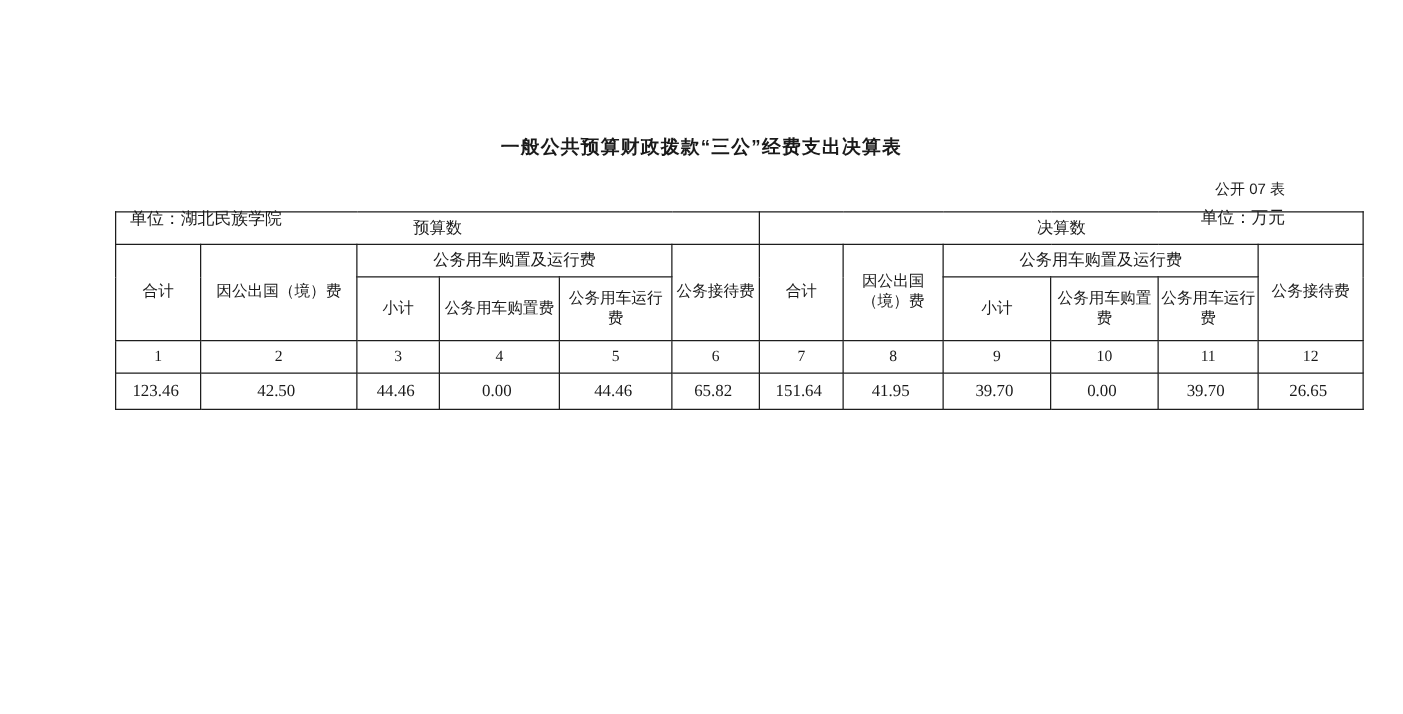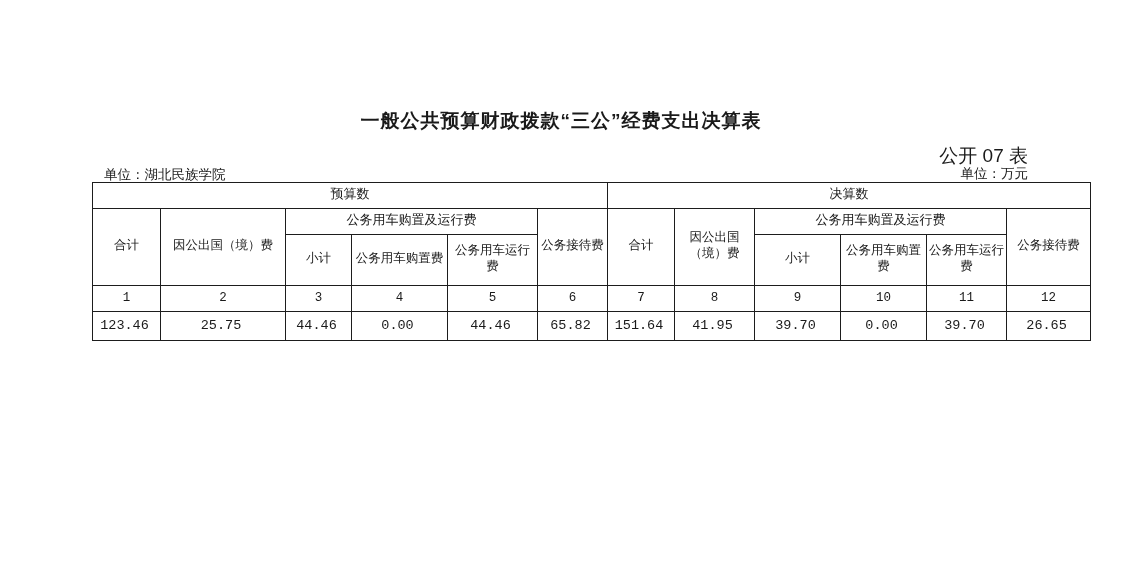--- a/index.html
+++ b/index.html
@@ -19,55 +19,55 @@
     position: relative;
     width: 1122px;
     height: 571px;
   }
   .doc-title {
     position: absolute;
     top: 108px;
     left: 0;
     width: 1122px;
     text-align: center;
-    font-size: 19px;
+    font-size: 15px;
     font-weight: bold;
     letter-spacing: 1px;
     font-family: "Liberation Sans", "DejaVu Sans", sans-serif;
   }
   .form-code {
     position: absolute;
     top: 143px;
     right: 94px;
-    font-size: 19px;
+    font-size: 12px;
     font-family: "Liberation Sans", "DejaVu Sans", sans-serif;
   }
   .unit-right {
     position: absolute;
     top: 165px;
     right: 94px;
     font-size: 13.5px;
     font-family: Liberation Mono, monospace;
   }
   .unit-left {
     position: absolute;
     top: 166px;
     left: 92px;
     font-size: 13.5px;
     font-family: "Liberation Sans", "DejaVu Sans", sans-serif;
     margin-left: 12px;
   }
   table.main {
     position: absolute;
-    top: 182px;
+    top: 169px;
     left: 92px;
     width: 938px;
     border-collapse: collapse;
     table-layout: fixed;
-    font-family: Liberation Mono, monospace;
+    font-family: Liberation Serif, serif;
   }
   table.main th, table.main td {
     border: 1px solid #1d1d1d;
     text-align: center;
     vertical-align: middle;
     font-size: 12.5px;
     font-weight: normal;
     padding: 2px 2px;
     line-height: 1.25;
   }
@@ -159,21 +159,21 @@
         <td>6</td>
         <td>7</td>
         <td>8</td>
         <td>9</td>
         <td>10</td>
         <td>11</td>
         <td>12</td>
       </tr>
       <tr class="valrow">
         <td>123.46</td>
-        <td>25.75</td>
+        <td>42.50</td>
         <td>44.46</td>
         <td>0.00</td>
         <td>44.46</td>
         <td>65.82</td>
         <td>151.64</td>
         <td>41.95</td>
         <td>39.70</td>
         <td>0.00</td>
         <td>39.70</td>
         <td>26.65</td>

